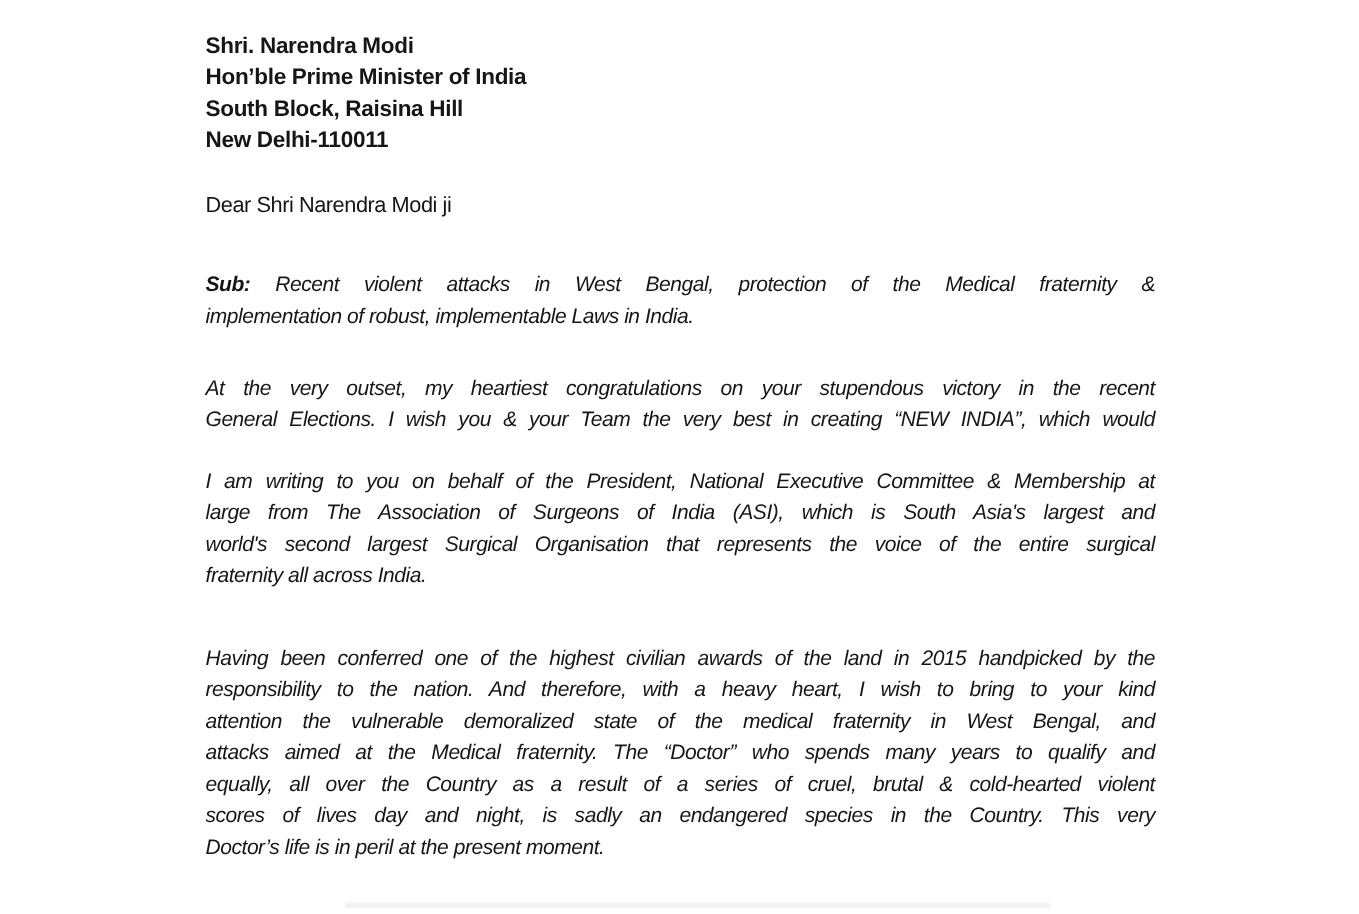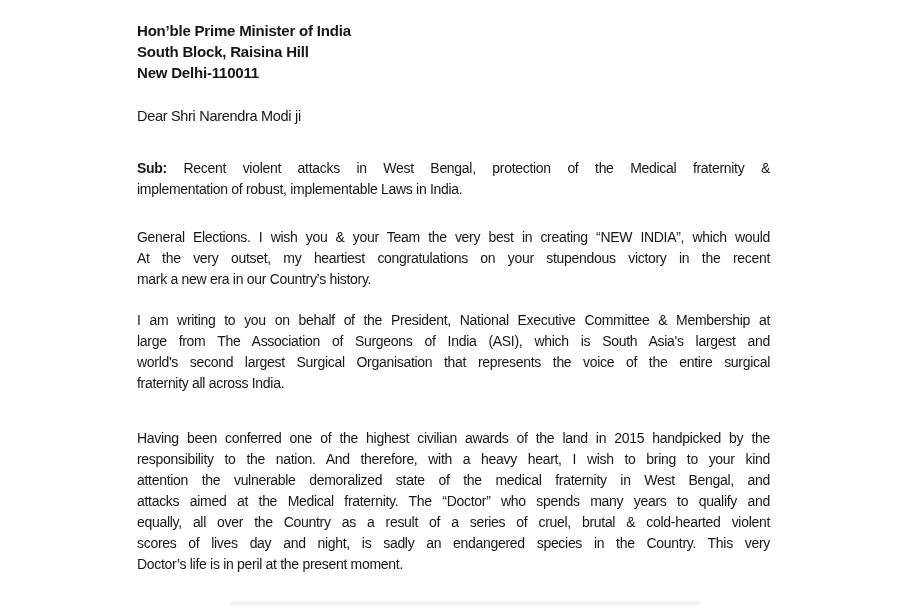--- a/index.html
+++ b/index.html
@@ -30,21 +30,21 @@
     font-size: 14.5px;
     line-height: 21px;
     letter-spacing: -0.3px;
     margin-bottom: 31px;
   }
   .para {
     font-size: 14px;
     line-height: 21px;
     letter-spacing: -0.3px;
   }
-  .para .line { min-height: 21px; }
+  .para .line { min-height: 21px; font-style: italic; }
   
   .line.j {
     text-align: justify;
     text-align-last: justify;
   }
   .subject { margin-bottom: 27px; }
   .p1 { margin-bottom: 20px; }
   .p2 { margin-bottom: 34px; }
   .sub-label { font-weight: 700; }
   
@@ -59,36 +59,36 @@
     filter: blur(1.2px);
   }
 </style>
 </head>
 <body>
 
 <div class="page">
   <div class="content">
 
     <div class="address">
+      <div class="line">Shri. Narendra Modi</div>
       <div class="line">Hon’ble Prime Minister of India</div>
       <div class="line">South Block, Raisina Hill</div>
       <div class="line">New Delhi-110011</div>
     </div>
 
     <div class="salutation">Dear Shri Narendra Modi ji</div>
 
     <div class="para subject">
       <div class="line j"><span class="sub-label">Sub:</span> <span>Recent violent attacks in West Bengal, protection of the Medical fraternity &amp;</span></div>
       <div class="line">implementation of robust, implementable Laws in India.</div>
     </div>
 
     <div class="para p1">
+      <div class="line j">At the very outset, my heartiest congratulations on your stupendous victory in the recent</div>
       <div class="line j">General Elections. I wish you &amp; your Team the very best in creating “NEW INDIA”, which would</div>
-      <div class="line j">At the very outset, my heartiest congratulations on your stupendous victory in the recent</div>
-      <div class="line">mark a new era in our Country’s history.</div>
     </div>
 
     <div class="para p2">
       <div class="line j">I am writing to you on behalf of the President, National Executive Committee &amp; Membership at</div>
       <div class="line j">large from The Association of Surgeons of India (ASI), which is South Asia's largest and</div>
       <div class="line j">world's second largest Surgical Organisation that represents the voice of the entire surgical</div>
       <div class="line">fraternity all across India.</div>
     </div>
 
     <div class="para p3">

